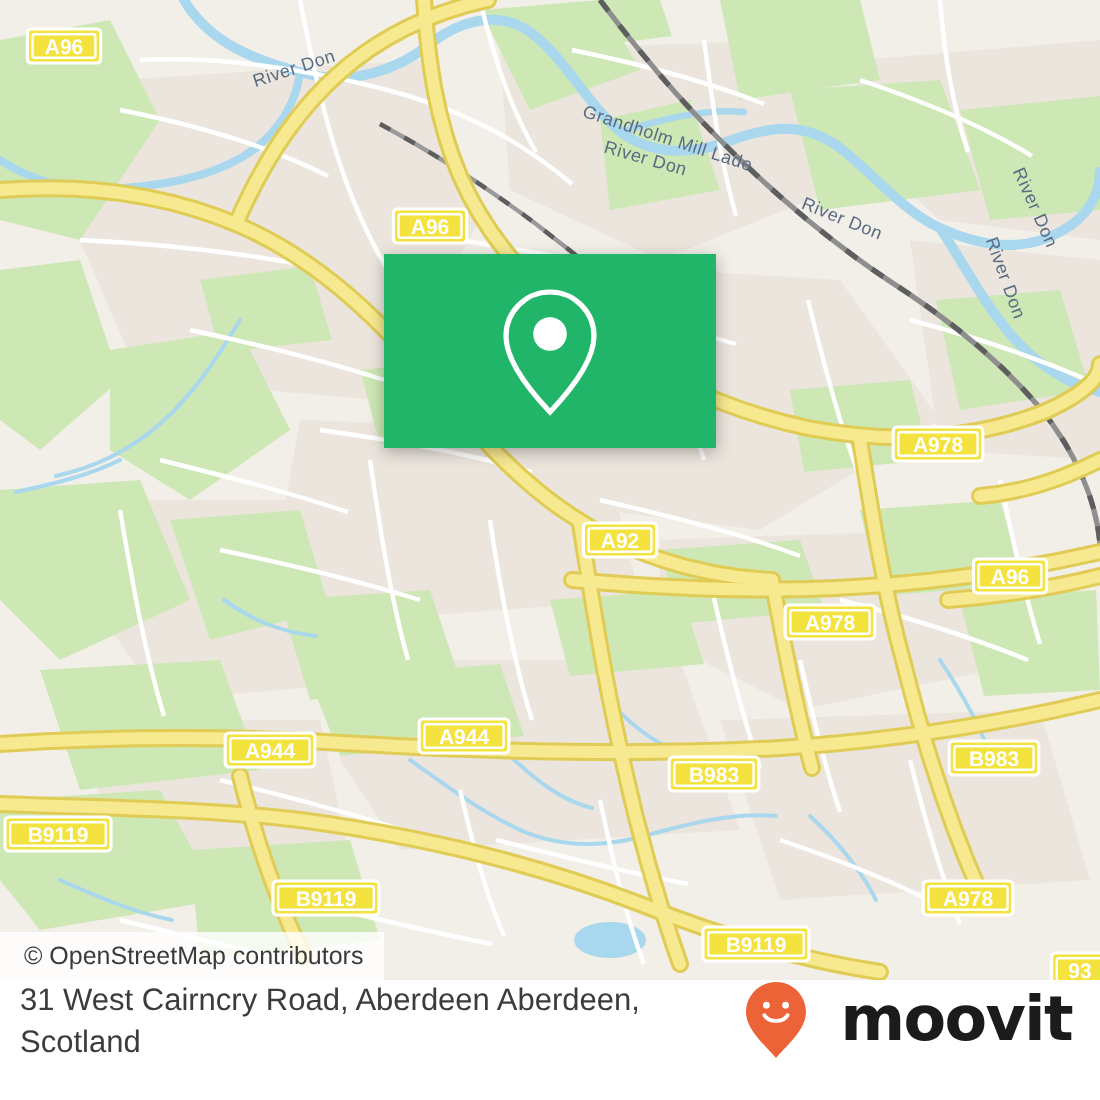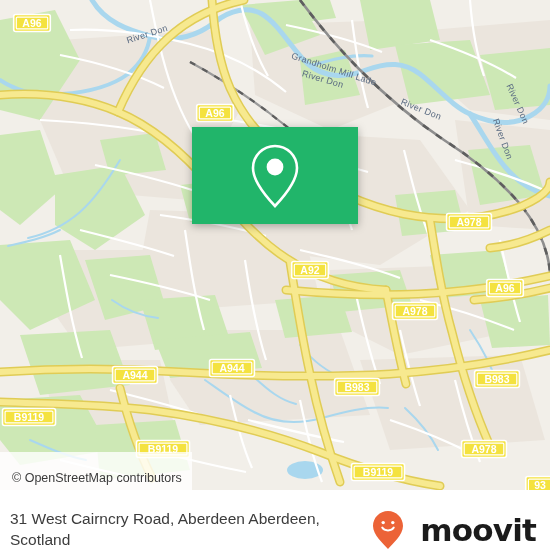--- a/index.html
+++ b/index.html
@@ -39,21 +39,21 @@
     display: block;
   }
 
   
   #attribution {
     position: absolute;
     left: 0;
     bottom: 0;
     height: 24px;
     line-height: 24px;
-    padding: 14px 10px 0 12px;
+    padding: 0 10px 0 12px;
     background: rgba(255,255,255,0.80);
     color: #3a3a3a;
     font-size: 12.5px;
     font-family: "Liberation Sans", sans-serif;
     white-space: nowrap;
   }
 
   
   #popup {
     position: absolute;
@@ -101,21 +101,21 @@
 
   
   #footer {
     position: absolute;
     left: 0;
     top: 490px;
     width: 550px;
     height: 60px;
     background: #ffffff;
     display: flex;
-    align-items: flex-end;
+    align-items: flex-start;
     justify-content: space-between;
     box-sizing: border-box;
     padding: 0 14px 0 10px;
   }
   #footer-address {
     color: #3c3c3c;
     font-size: 15.5px;
     line-height: 21px;
     font-family: "Liberation Sans", sans-serif;
     max-width: 360px;

